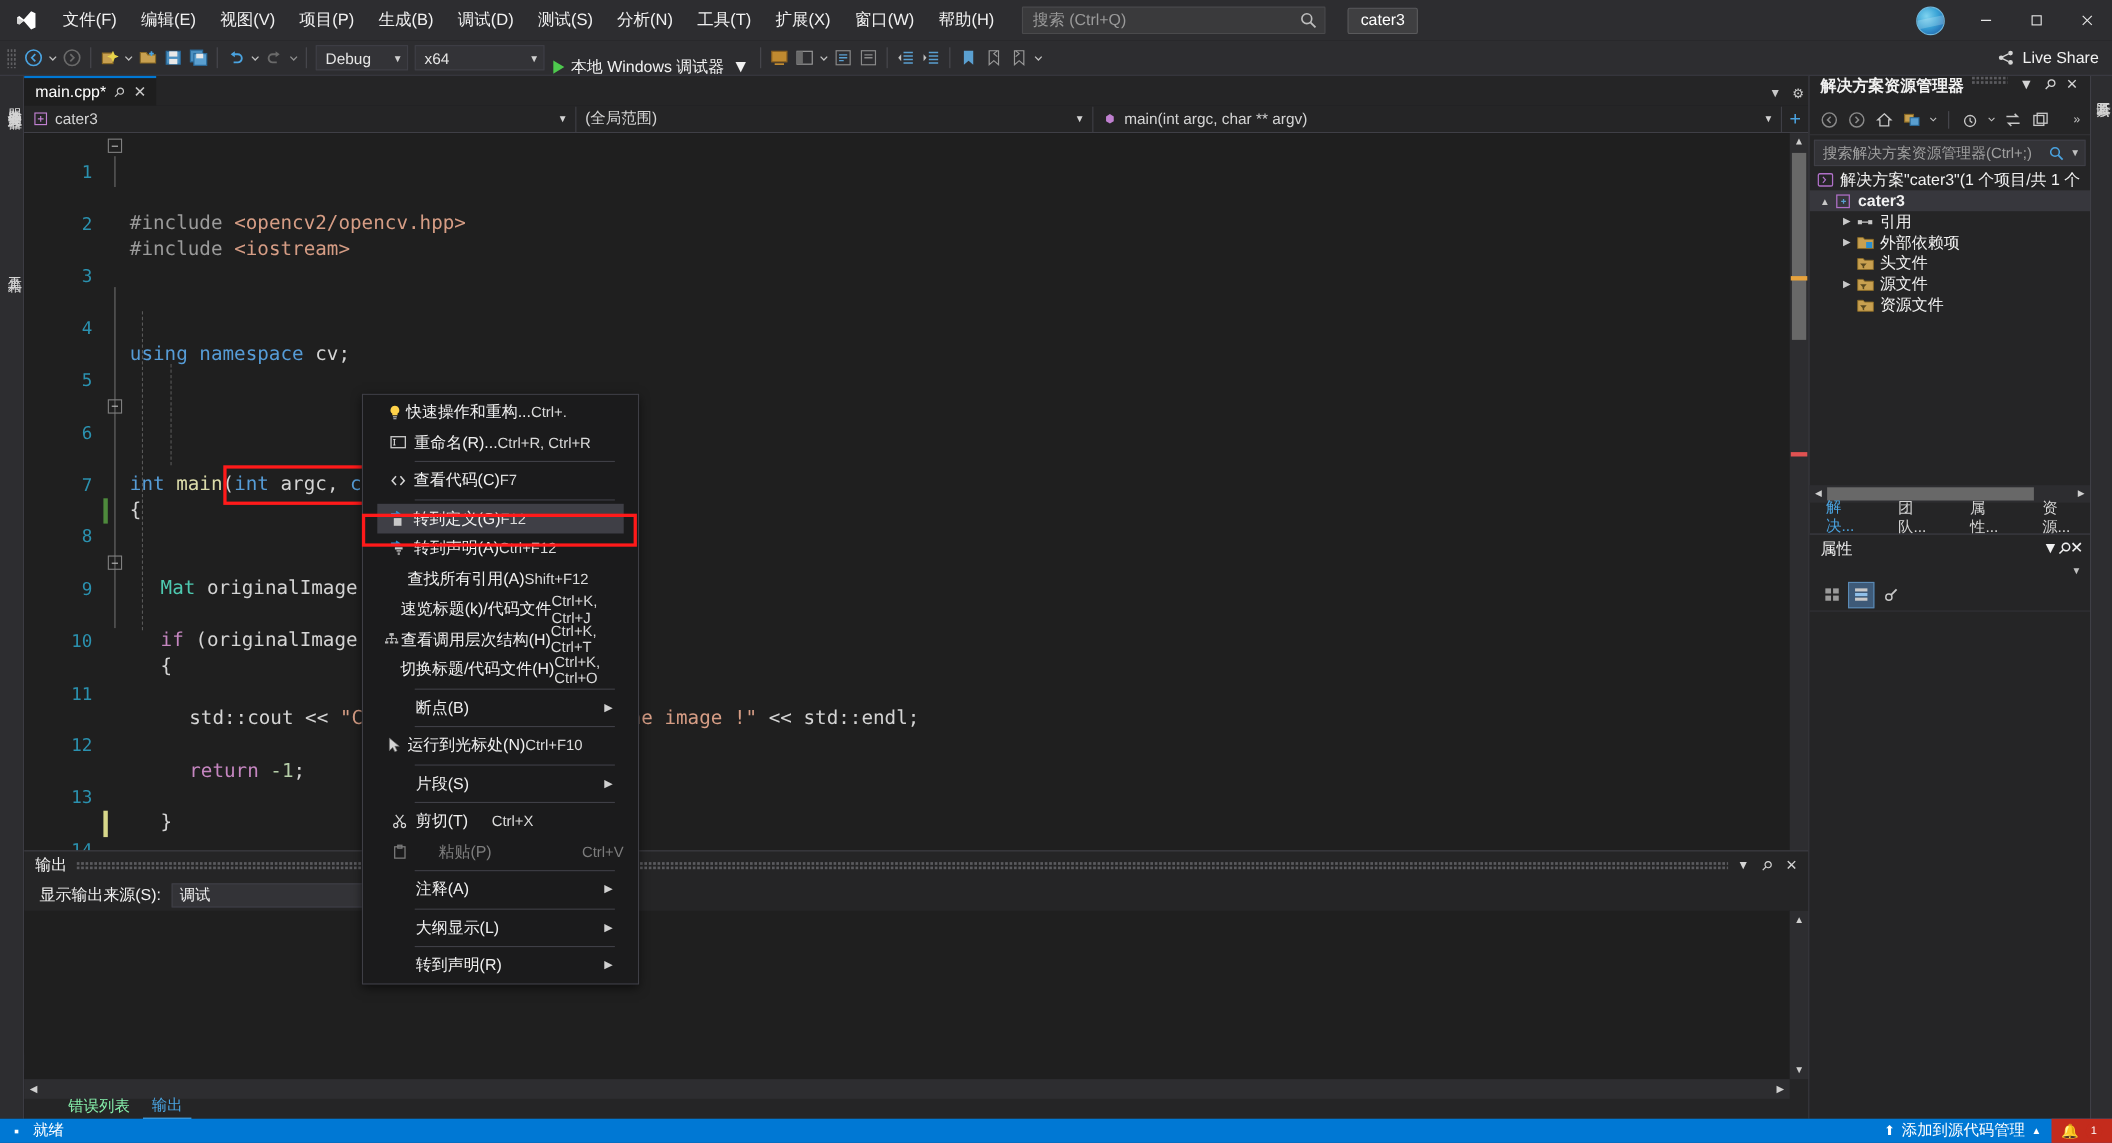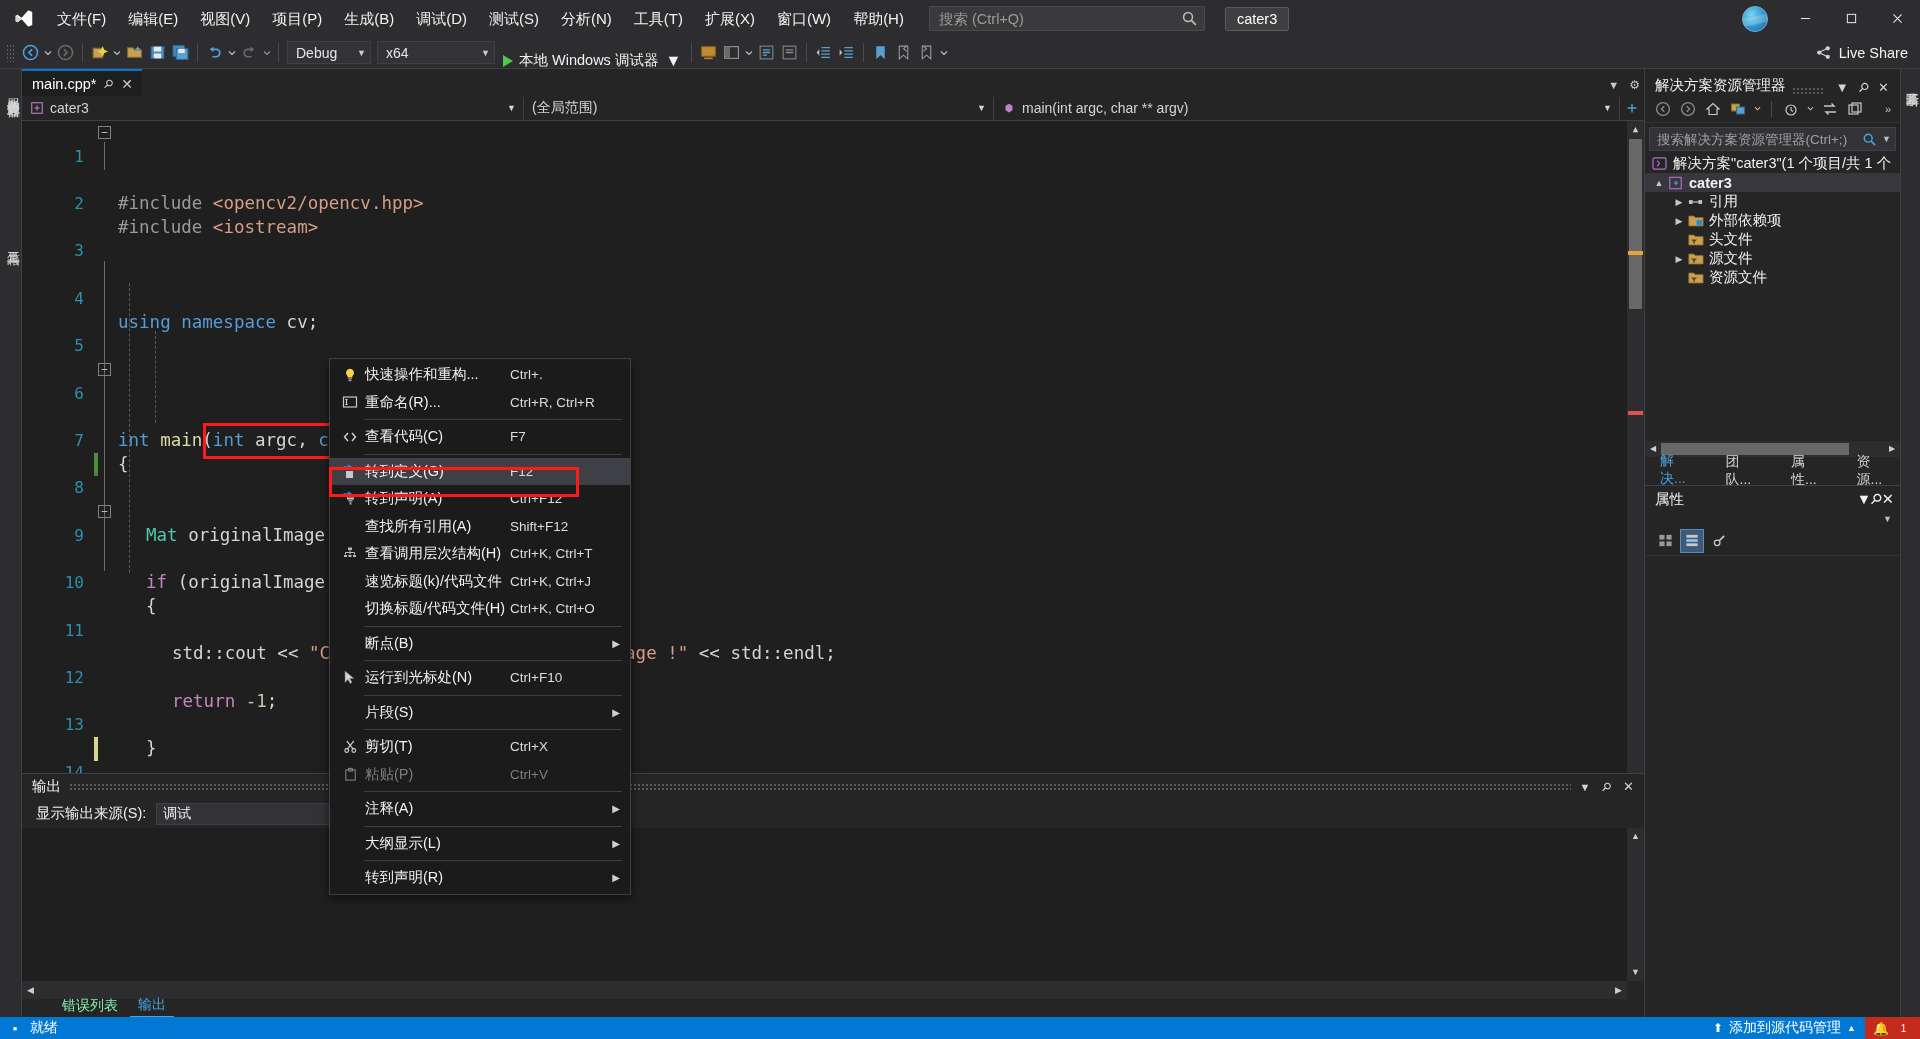--- a/index.html
+++ b/index.html
@@ -203,22 +203,22 @@
   .panel-tabs{ position:absolute; left:0; bottom:0; height:22px; display:flex; align-items:center;
     padding-left:32px; gap:4px; font-size:14px;}
   .ptab{ padding:2px 8px; color:#86efac; }
   .ptab.active{ color:#4aa3e0; border-bottom:2px solid #4aa3e0; }
 
   
   .solexp{
     position:absolute; right:20px; top:69px; width:256px; bottom:22px; background:#252526;
     border-left:1px solid #3f3f46;
   }
-  .se-head{ height:26px; display:flex; align-items:flex-end; padding:0 6px 0 10px;
-    font-size:14.5px; color:#f1f1f1; }
+  .se-head{ height:26px; display:flex; align-items:flex-start; padding:0 6px 0 10px;
+    font-size:14.5px; color:#f1f1f1;font-weight:bold; }
   .se-head .dots{ flex:1; margin:0 6px; height:8px;
     background-image:radial-gradient(#5a5a5e 40%, transparent 41%); background-size:4px 4px;}
   .se-head .hb{ padding:0 5px; font-size:13px; color:#d4d4d4; }
   .se-toolbar{ height:28px; display:flex; align-items:center; gap:3px; padding-left:7px;
     border-bottom:1px solid #333337;}
   .se-tb{ width:22px; height:22px; display:flex; align-items:center; justify-content:center;}
   .se-search{ height:24px; margin:4px 4px 3px 4px; background:#333337; border:1px solid #3f3f46;
     display:flex; align-items:center; padding:0 4px 0 7px; }
   .se-search input{ flex:1; background:transparent; border:none; outline:none; color:#a0a0a0;
     font-size:13.5px; font-family:inherit;}
@@ -236,28 +236,28 @@
   .se-links span{ padding:0 9px; color:#d4d4d4;}
   .se-links span.active{ color:#4aa3e0; border-bottom:2px solid #4aa3e0;}
   .props{ position:absolute; left:0; right:0; top:416px; bottom:0; background:#252526; border-top:1px solid #3f3f46;}
   .props-head{ height:26px; display:flex; align-items:center; padding:0 6px 0 10px; font-size:14.5px;}
   .props-tb{ height:30px; display:flex; align-items:center; gap:3px; padding-left:8px; border-bottom:1px solid #333337;}
   .ptb{ width:24px;height:24px;display:flex;align-items:center;justify-content:center;}
   .ptb.on{ background:#3e5a78; border:1px solid #5a8ab5; }
 
   
   .ctxmenu{
-    position:absolute; left:329px; top:358px; width:302px;
+    position:absolute; left:329px; top:358px; width:252px;
     background:#1b1b1c; border:1px solid #3f3f46; z-index:50;
-    padding:2px 0; box-shadow:0 3px 9px rgba(0,0,0,.55);
+    padding:2px 13px; box-shadow:0 3px 9px rgba(0,0,0,.55);
   }
   .ci{ height:27.5px; display:flex; align-items:center; position:relative;
     font-size:14.5px; color:#f1f1f1; padding-left:5px;}
   .ci.hl{ background:#3f3f46; }
-  .ci.dis{ color:#7d7d7d; }
+  .ci.dis{ color:#7d7d7d;text-align:right; }
   .ci .ci-ico{ width:30px; height:22px; display:flex; align-items:center; justify-content:center; }
   .ci .ci-lbl{ flex:1; white-space:nowrap; }
   .ci .ci-key{ width:120px; font-size:13.5px; color:#dcdcdc; }
   .ci.dis .ci-key{ color:#7d7d7d; }
   .ci .ci-sub{ position:absolute; right:10px; font-size:10px; color:#d0d0d0; }
   .csep{ height:1px; background:#3f3f46; margin:3px 8px 3px 34px; }
 
   
   .statusbar{
     position:absolute; left:0; right:0; bottom:0; height:22px; background:#0078d4;
@@ -979,37 +979,37 @@
       <span class="ci-key">Ctrl+F12</span>
     </div>
 
     <div class="ci">
       <span class="ci-ico"></span>
       <span class="ci-lbl">查找所有引用(A)</span>
       <span class="ci-key">Shift+F12</span>
     </div>
 
     <div class="ci">
+      <span class="ci-ico"></span>
+      <span class="ci-lbl">速览标题(k)/代码文件</span>
+      <span class="ci-key">Ctrl+K, Ctrl+J</span>
+    </div>
+
+    <div class="ci">
       <span class="ci-ico">
         <svg width="16" height="15" viewBox="0 0 16 15">
             <rect x="6" y="1.5" width="4" height="2.5" fill="#b8b8b8"></rect>
             <path d="M8 4v2.5M3.5 6.5h9M3.5 6.5v2M8 6.5v2M12.5 6.5v2" stroke="#b8b8b8" stroke-width="1"></path>
             <rect x="2" y="9" width="3" height="2" fill="#b8b8b8"></rect>
             <rect x="6.5" y="9" width="3" height="2" fill="#b8b8b8"></rect>
             <rect x="11" y="9" width="3" height="2" fill="#b8b8b8"></rect>
           </svg>
       </span>
       <span class="ci-lbl">查看调用层次结构(H)</span>
       <span class="ci-key">Ctrl+K, Ctrl+T</span>
-    </div>
-
-    <div class="ci">
-      <span class="ci-ico"></span>
-      <span class="ci-lbl">速览标题(k)/代码文件</span>
-      <span class="ci-key">Ctrl+K, Ctrl+J</span>
     </div>
 
     <div class="ci">
       <span class="ci-ico"></span>
       <span class="ci-lbl">切换标题/代码文件(H)</span>
       <span class="ci-key">Ctrl+K, Ctrl+O</span>
     </div>
     <div class="csep"></div>
 
     <div class="ci">

